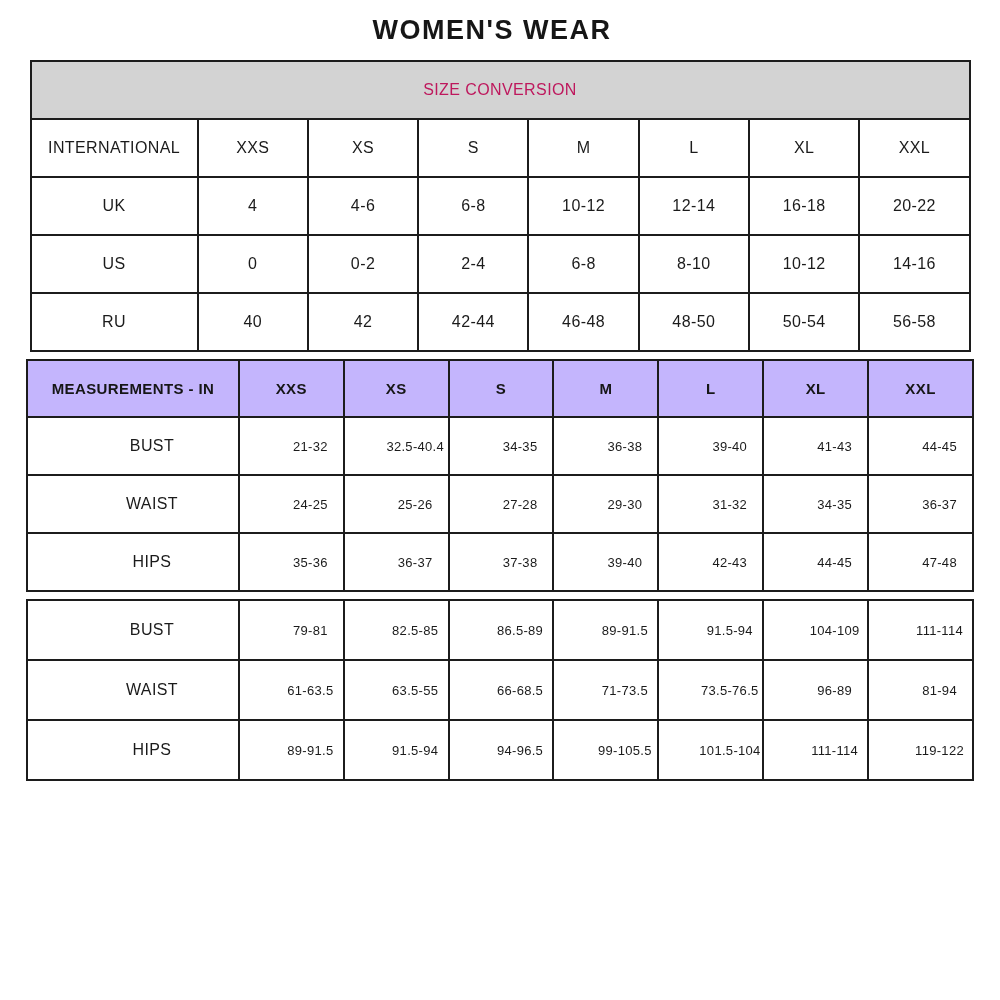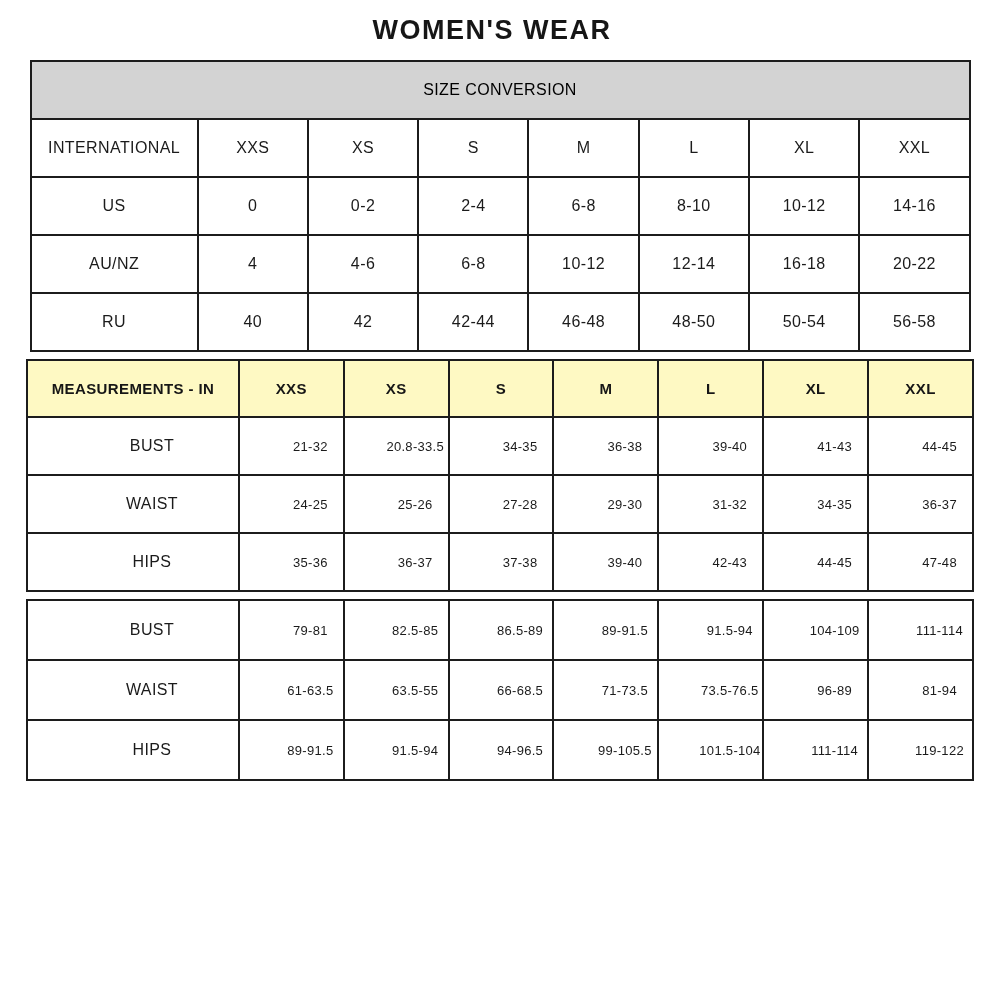--- a/index.html
+++ b/index.html
@@ -35,33 +35,33 @@
     padding: 0 2px;
     overflow: hidden;
     white-space: nowrap;
   }
   .band-cell {
     background: #d3d3d3;
     font-weight: 700;
     font-size: 16px;
     letter-spacing: 0.6px;
     height: 50px;
-    color: #000000;
+    color: #be185d;
   }
   
   .t1 { width: 941px; }
   .t1 col.c-label { width: 17.8%; }
   .t1 col.c-size  { width: 11.743%; }
   .t1 td, .t1 th { font-size: 16px; font-weight: 400; height: 56px; letter-spacing: 0.4px; }
   
   .tm { width: 948px; }
   .tm col.c-label { width: 22.4%; }
   .tm col.c-size  { width: 11.086%; }
   .tm th.head-cell {
-    background: #fef9c3;
+    background: #c4b5fd;
     font-weight: 700;
     font-size: 15px;
     height: 55px;
     letter-spacing: 0.4px;
     color: #161616;
   }
   .tm td.row-label { font-size: 16px; font-weight: 400; letter-spacing: 0.4px; }
   .tm td { font-size: 13px; font-weight: 400; height: 56px; letter-spacing: 0.3px; padding-left: 40px; }
   .t3 td { height: 58px; }
   .gap { height: 7px; }
@@ -92,38 +92,38 @@
       <td>INTERNATIONAL</td>
       <td>XXS</td>
       <td>XS</td>
       <td>S</td>
       <td>M</td>
       <td>L</td>
       <td>XL</td>
       <td>XXL</td>
     </tr>
     <tr>
+      <td>UK</td>
+      <td>4</td>
+      <td>4-6</td>
+      <td>6-8</td>
+      <td>10-12</td>
+      <td>12-14</td>
+      <td>16-18</td>
+      <td>20-22</td>
+    </tr>
+    <tr>
       <td>US</td>
       <td>0</td>
       <td>0-2</td>
       <td>2-4</td>
       <td>6-8</td>
       <td>8-10</td>
       <td>10-12</td>
       <td>14-16</td>
-    </tr>
-    <tr>
-      <td>AU/NZ</td>
-      <td>4</td>
-      <td>4-6</td>
-      <td>6-8</td>
-      <td>10-12</td>
-      <td>12-14</td>
-      <td>16-18</td>
-      <td>20-22</td>
     </tr>
     <tr>
       <td>RU</td>
       <td>40</td>
       <td>42</td>
       <td>42-44</td>
       <td>46-48</td>
       <td>48-50</td>
       <td>50-54</td>
       <td>56-58</td>
@@ -151,21 +151,21 @@
       <th class="head-cell">XS</th>
       <th class="head-cell">S</th>
       <th class="head-cell">M</th>
       <th class="head-cell">L</th>
       <th class="head-cell">XL</th>
       <th class="head-cell">XXL</th>
     </tr>
     <tr>
       <td class="row-label">BUST</td>
       <td>21-32</td>
-      <td>20.8-33.5</td>
+      <td>32.5-40.4</td>
       <td>34-35</td>
       <td>36-38</td>
       <td>39-40</td>
       <td>41-43</td>
       <td>44-45</td>
     </tr>
     <tr>
       <td class="row-label">WAIST</td>
       <td>24-25</td>
       <td>25-26</td>

